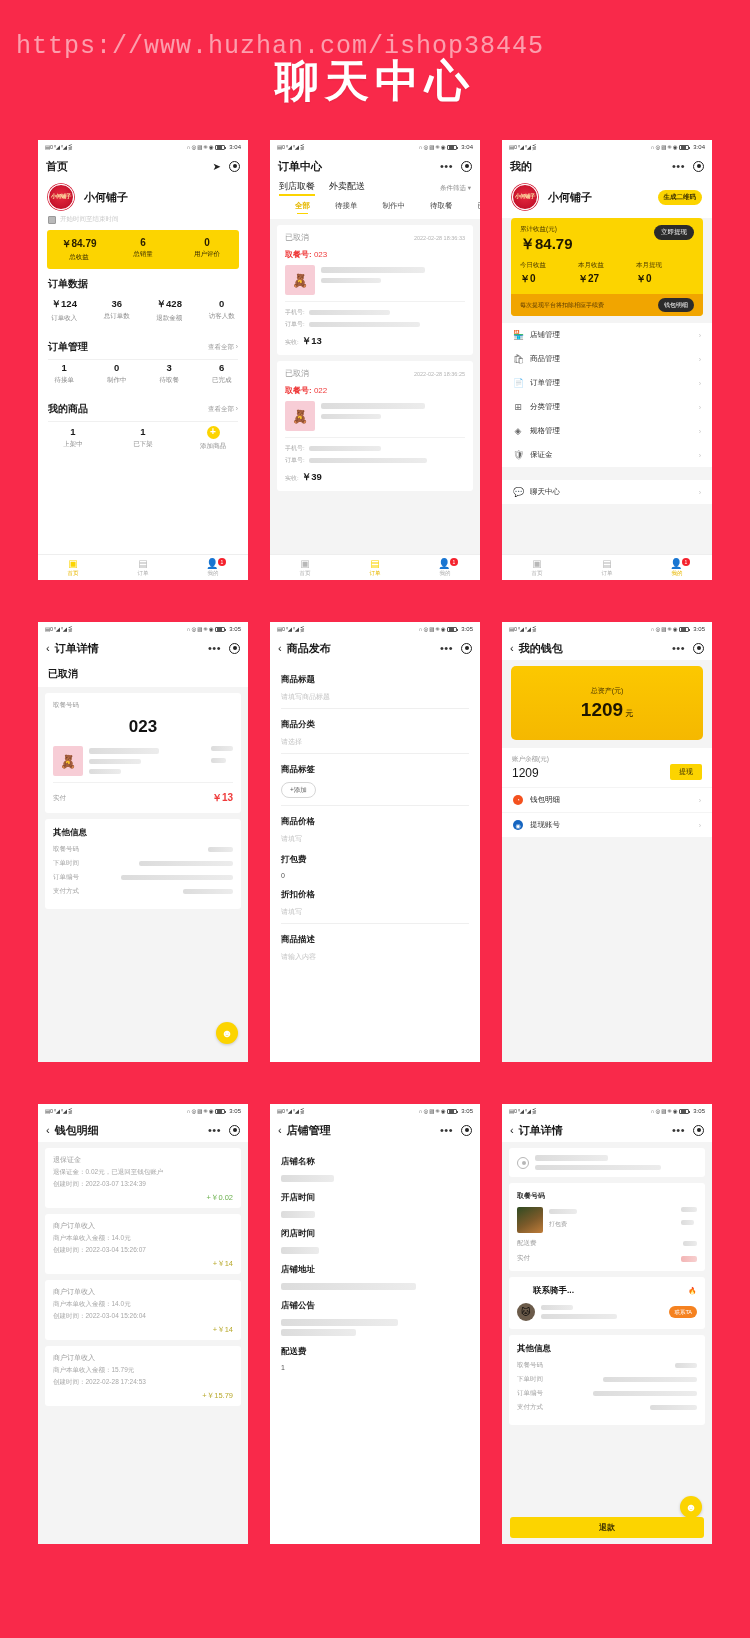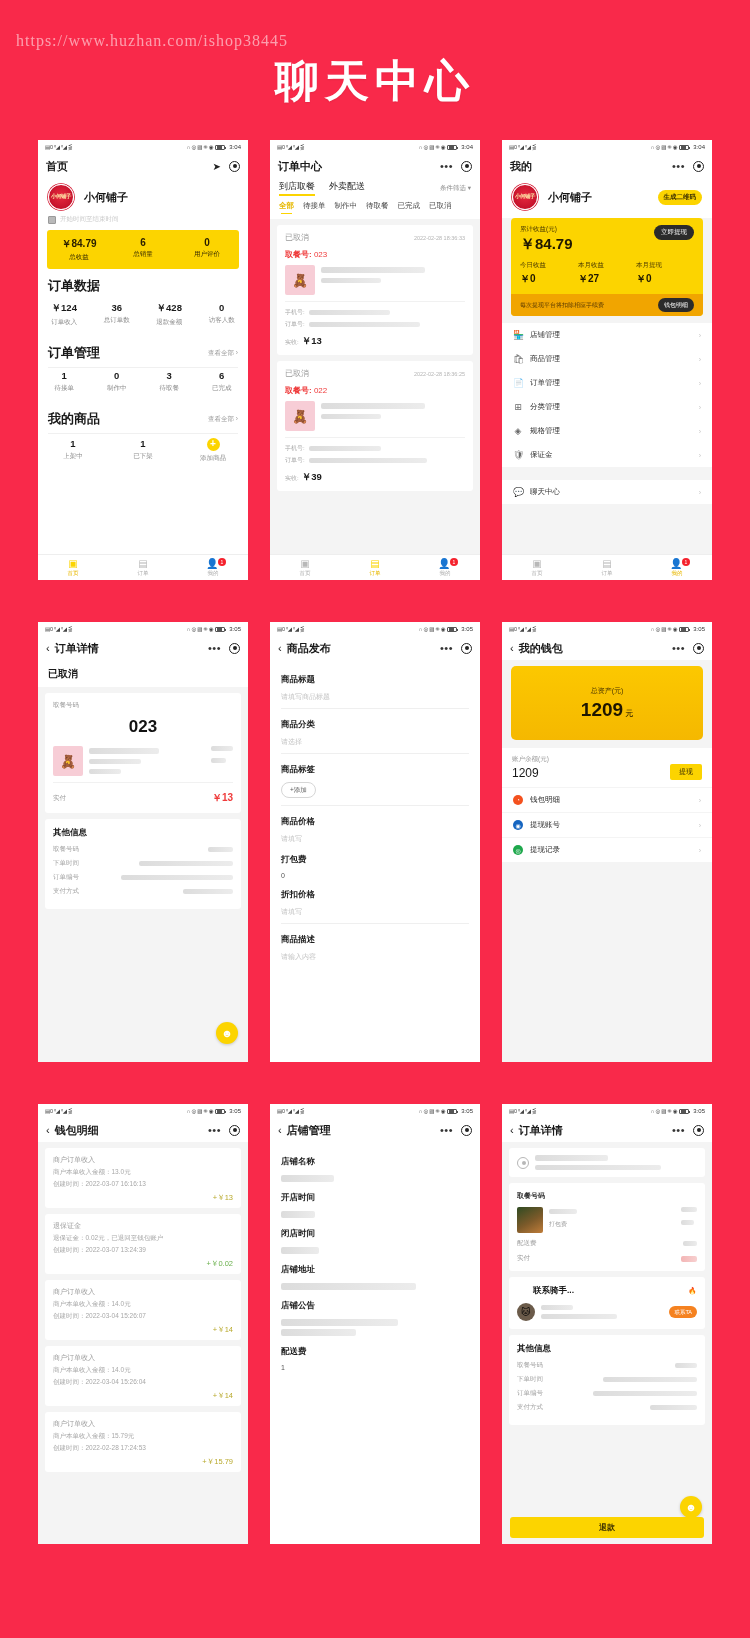--- a/index.html
+++ b/index.html
@@ -6,22 +6,22 @@
   body {
     width: 750px; height: 1638px;
     background: #f9294a;
     font-family: "Liberation Sans", "DejaVu Sans", sans-serif;
     overflow: hidden;
     position: relative;
   }
   
   .watermark-url {
     position: absolute; top: 32px; left: 16px;
-    font-family: Liberation Serif, serif;
-    font-size: 16px; letter-spacing: 1px;
+    font-family: Liberation Mono, monospace;
+    font-size: 25px; letter-spacing: 1px;
     color: rgba(255,255,255,0.55);
     white-space: nowrap;
   }
   .banner-title {
     position: absolute; top: 52px; left: 0; width: 100%;
     text-align: center;
     font-size: 44px; font-weight: bold; color: #ffffff;
     letter-spacing: 6px;
     text-shadow: 0 1px 2px rgba(0,0,0,0.08);
   }
@@ -107,21 +107,21 @@
     margin: 0 9px; background: #fcd400; border-radius: 3px;
     display: flex; padding: 7px 0;
   }
   .yellow-stat .cell { flex: 1; text-align: center; }
   .yellow-stat .num { font-size: 10px; font-weight: bold; color: #2b2000; }
   .yellow-stat .lbl { font-size: 6.5px; color: #3a2e00; margin-top: 2px; }
   .sec-head {
     display: flex; align-items: center; justify-content: space-between;
     padding: 8px 10px 5px; background: #fff;
   }
-  .sec-title { font-size: 13px; font-weight: bold; color: #1a1a1a; }
+  .sec-title { font-size: 10px; font-weight: bold; color: #1a1a1a; }
   .sec-more { font-size: 6.5px; color: #9b9b9b; }
   .stat-row { display: flex; background: #fff; padding: 2px 0 9px; }
   .stat-row .cell { flex: 1; text-align: center; }
   .stat-row .num { font-size: 9.5px; font-weight: bold; color: #1a1a1a; }
   .stat-row .lbl { font-size: 6.5px; color: #8d8d8d; margin-top: 3px; }
   .thin-div { height: 1px; background: #f0f0f0; margin: 0 10px; }
   .goods-row { display: flex; background:#fff; padding: 4px 0 10px; }
   .goods-row .cell { flex: 1; text-align: center; }
   .goods-row .num { font-size: 9.5px; font-weight: bold; color: #1a1a1a; }
   .goods-row .lbl { font-size: 6.5px; color: #8d8d8d; margin-top: 3px; }
@@ -149,21 +149,21 @@
   }
   
   .seg-row { display: flex; align-items: center; padding: 2px 9px 4px; background:#fff; gap: 14px; }
   .seg { font-size: 9px; font-weight: normal; color: #1f1f1f; position: relative; padding-bottom: 3px;}
   .seg.active:after {
     content: ""; position: absolute; bottom: 0; left: 0; right: 0;
     height: 1.6px; background: #fcd400;
   }
   .seg-filter { margin-left: auto; font-size: 6.5px; color: #8d8d8d; }
   .subtabs { display: flex; padding: 1px 9px 5px; background: #fff; gap: 9px; align-items: center; }
-  .stab { font-size: 7.5px; color: #4a4a4a; position: relative; padding-bottom: 3px; white-space: nowrap;}
+  .stab { font-size: 7.5px; color: #4a4a4a; position: relative; padding-bottom: 3px; white-space: nowrap; margin-left: 16px;}
   .stab.active { color: #e6b800; font-weight: bold; }
   .stab.active:after {
     content: ""; position: absolute; bottom: 0; left: 2px; right: 2px;
     height: 1.4px; background: #fcd400;
   }
   .ocard { background: #fff; border-radius: 3px; margin: 6px 7px; padding: 7px 8px; }
   .ocard-top { display: flex; align-items: center; justify-content: space-between; }
   .ocard-status { font-size: 8px; color: #9a9a9a; }
   .ocard-time { font-size: 5.5px; color: #b5b5b5; }
   .ocard-no { font-size: 8px; margin: 6px 0 5px; }
@@ -801,25 +801,20 @@
       <div class="w-item">
         <span class="dot-ico" style="background:#f4511e;">◔</span>
         <span>钱包明细</span>
         <span class="menu-arrow">›</span>
       </div>
       <div class="w-item">
         <span class="dot-ico" style="background:#1565c0;">◉</span>
         <span>提现账号</span>
         <span class="menu-arrow">›</span>
       </div>
-      <div class="w-item">
-        <span class="dot-ico" style="background:#1ea84c;">◎</span>
-        <span>提现记录</span>
-        <span class="menu-arrow">›</span>
-      </div>
     </div>
   </div>
 
   <div class="phone">
     <div class="statusbar">
       <div class="sb-left">
           <span class="sb-ico">▤0 ⁰◢ ⁰◢ ⋚</span>
         </div>
       <div class="sb-right">
         <span class="sb-ico">∩ ◎ ▨ ✳ ◉</span>
@@ -831,26 +826,20 @@
     </div>
     <div class="navbar">
       <span class="nav-back">‹</span>
       <div class="nav-title">钱包明细</div>
       <div class="nav-right">
         <span class="nav-dots">•••</span>
         <span class="nav-circle"></span>
       </div>
     </div>
     <div class="pbody">
-      <div class="log-card">
-        <div class="log-t">商户订单收入</div>
-        <div class="log-l">商户本单收入金额：13.0元</div>
-        <div class="log-l">创建时间：2022-03-07 16:16:13</div>
-        <div class="log-amt">+￥13</div>
-      </div>
       <div class="log-card">
         <div class="log-t">退保证金</div>
         <div class="log-l">退保证金：0.02元，已退回至钱包账户</div>
         <div class="log-l">创建时间：2022-03-07 13:24:39</div>
         <div class="log-amt green">+￥0.02</div>
       </div>
       <div class="log-card">
         <div class="log-t">商户订单收入</div>
         <div class="log-l">商户本单收入金额：14.0元</div>
         <div class="log-l">创建时间：2022-03-04 15:26:07</div>

